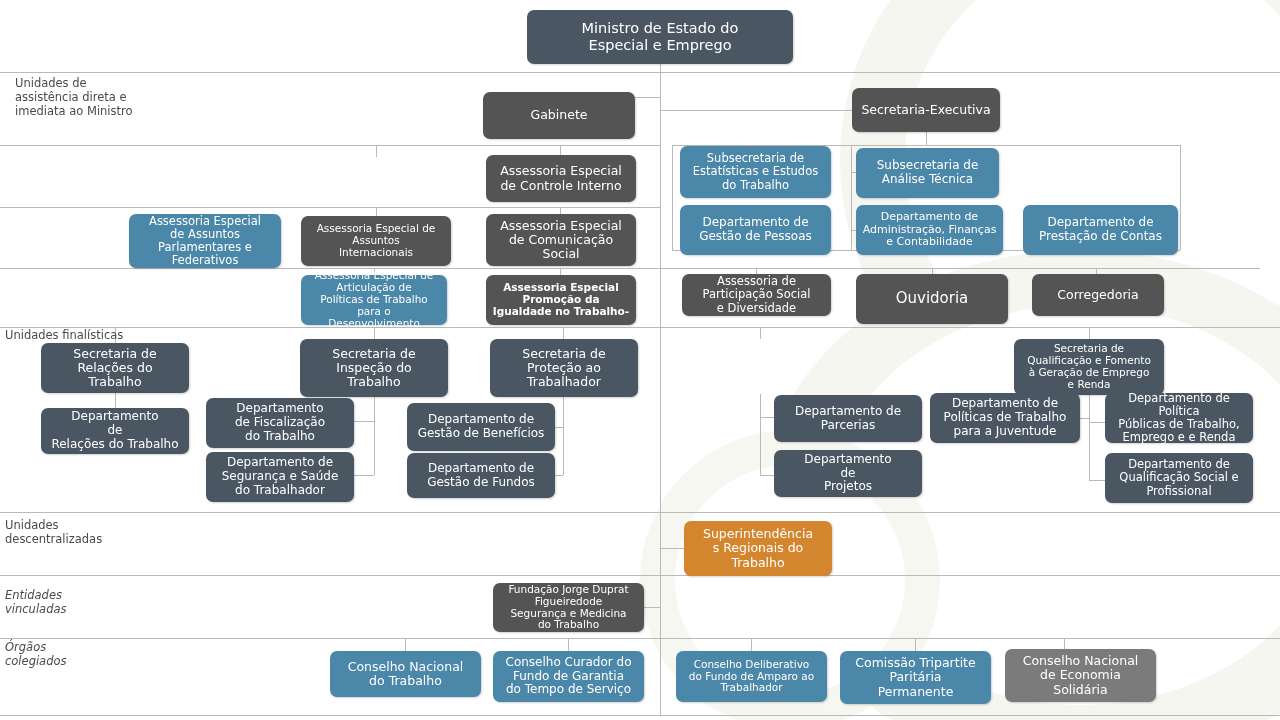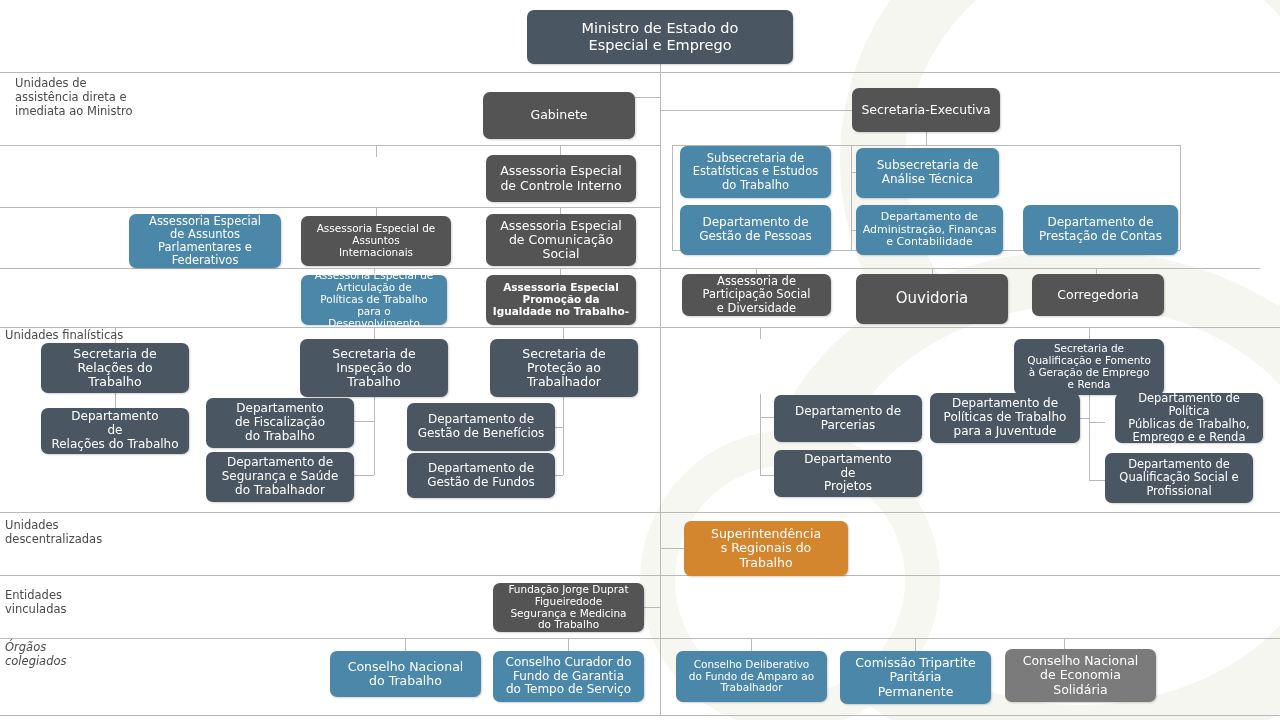--- a/index.html
+++ b/index.html
@@ -79,21 +79,21 @@
   <div class="hline" style="left:0;top:268px;width:660px;"></div>
 
   <div class="vline" style="left:660px;top:64px;height:651px;"></div>
 
   <div class="seclabel" style="left:15px;top:76px;">Unidades de
 assistência direta e
 imediata ao Ministro</div>
   <div class="seclabel" style="left:5px;top:328px;">Unidades finalísticas</div>
   <div class="seclabel" style="left:5px;top:518px;">Unidades
 descentralizadas</div>
-  <div class="seclabel" style="left:5px;top:588px;">Entidades
+  <div class="seclabel" style="left:5px;top:588px;font-style:italic;">Entidades
 vinculadas</div>
   <div class="seclabel" style="left:5px;top:640px;font-style:italic;">Órgãos
 colegiados</div>
 
   <div class="cline cv" style="left:660px;top:64px;height:10px;"></div>
 
   <div class="cline ch" style="left:633px;top:97px;width:27px;"></div>
   <div class="cline ch" style="left:660px;top:110px;width:196px;"></div>
 
   <div class="cline ch" style="left:376px;top:145px;width:284px;"></div>
@@ -262,29 +262,29 @@
 Parcerias</div>
 
   <div class="box navy" style="left:774px;top:450px;width:148px;height:47px;font-size:12px;">Departamento
 de
 Projetos</div>
 
   <div class="box navy" style="left:930px;top:393px;width:150px;height:50px;font-size:12px;">Departamento de
 Políticas de Trabalho
 para a Juventude</div>
 
-  <div class="box navy" style="left:1105px;top:393px;width:148px;height:50px;font-size:11.5px;margin-left:10px;">Departamento de Política
+  <div class="box navy" style="left:1105px;top:393px;width:148px;height:50px;font-size:11.5px;">Departamento de Política
 Públicas de Trabalho,
 Emprego e e Renda</div>
 
   <div class="box navy" style="left:1105px;top:453px;width:148px;height:50px;font-size:11.5px;">Departamento de
 Qualificação Social e
 Profissional</div>
 
-  <div class="box orange" style="left:684px;top:521px;width:164px;height:55px;font-size:12.5px;">Superintendência
+  <div class="box orange" style="left:684px;top:521px;width:148px;height:55px;font-size:12.5px;">Superintendência
 s Regionais do
 Trabalho</div>
 
   <div class="box dark" style="left:493px;top:583px;width:151px;height:49px;font-size:10.5px;">Fundação Jorge Duprat
 Figueiredode
 Segurança e Medicina
 do Trabalho</div>
 
   <div class="box blue" style="left:330px;top:651px;width:151px;height:46px;font-size:12.5px;">Conselho Nacional
 do Trabalho</div>

